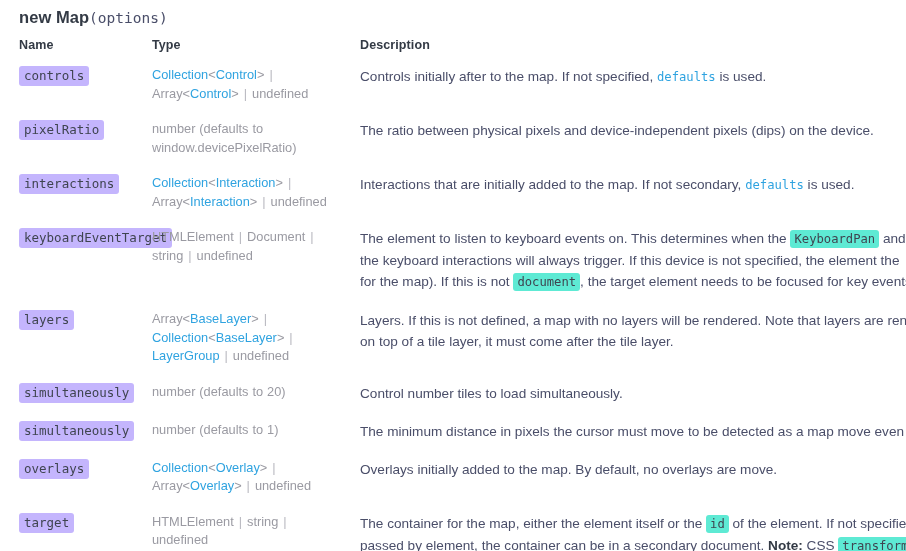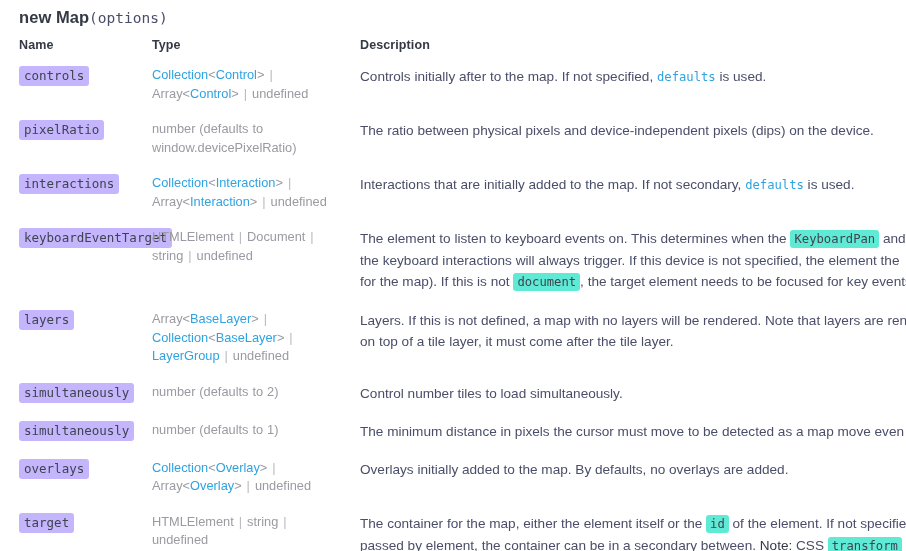--- a/index.html
+++ b/index.html
@@ -127,21 +127,21 @@
     padding: 2px 4px;
     border-radius: 3px;
   }
   .desc-txt .code-blue {
     font-family: "DejaVu Sans Mono", monospace;
     font-size: 12.2px;
     color: #2fa3e0;
     background: transparent;
     margin-top: 8px;
   }
-  .desc-txt b { font-weight: 400; color: #333a45; }
+  .desc-txt b { font-weight: 700; color: #333a45; }
 
   
   .watermark {
     position: absolute;
     left: 0;
     right: 0;
     bottom: 4px;
     text-align: center;
     font-size: 17px;
     color: #c9c9c9;
@@ -231,21 +231,21 @@
           <td class="cell-desc">
             <div class="desc-txt">
               <span class="wrapline"><span>Layers. If this is not defined, a map with no layers will be rendered. Note that layers are ren</span></span>
               <span class="wrapline"><span>on top of a tile layer, it must come after the tile layer.</span></span>
             </div>
           </td>
         </tr>
         <tr>
           <td class="cell-name"><span class="chip">simultaneously</span></td>
           <td class="cell-type">
-            <div class="type-txt"><span class="ang">number (defaults to 2)</span></div>
+            <div class="type-txt"><span class="ang">number (defaults to 20)</span></div>
           </td>
           <td class="cell-desc">
             <div class="desc-txt">
               <span class="wrapline"><span>Control number tiles to load simultaneously.</span></span>
             </div>
           </td>
         </tr>
         <tr>
           <td class="cell-name"><span class="chip">simultaneously</span></td>
           <td class="cell-type">
@@ -257,33 +257,33 @@
             </div>
           </td>
         </tr>
         <tr>
           <td class="cell-name"><span class="chip">overlays</span></td>
           <td class="cell-type">
             <div class="type-txt"><span class="lnk">Collection</span><span class="ang">&lt;</span><span class="lnk">Overlay</span><span class="ang">&gt;</span><span class="sep"> | </span><span class="ang">Array&lt;</span><span class="lnk">Overlay</span><span class="ang">&gt;</span><span class="sep"> | </span><span class="ang">undefined</span></div>
           </td>
           <td class="cell-desc">
             <div class="desc-txt">
-              <span class="wrapline"><span>Overlays initially added to the map. By defaults, no overlays are added.</span></span>
+              <span class="wrapline"><span>Overlays initially added to the map. By default, no overlays are move.</span></span>
             </div>
           </td>
         </tr>
         <tr>
           <td class="cell-name"><span class="chip">target</span></td>
           <td class="cell-type">
             <div class="type-txt"><span class="ang">HTMLElement</span><span class="sep"> | </span><span class="ang">string</span><span class="sep"> | </span><span class="ang">undefined</span></div>
           </td>
           <td class="cell-desc">
             <div class="desc-txt">
               <span class="wrapline"><span>The container for the map, either the element itself or the </span><span class="code">id</span><span> of the element. If not specifie</span></span>
-              <span class="wrapline"><span>passed by element, the container can be in a secondary between. </span><b>Note:</b><span> CSS </span><span class="code">transform</span></span>
+              <span class="wrapline"><span>passed by element, the container can be in a secondary document. </span><b>Note:</b><span> CSS </span><span class="code">transform</span></span>
             </div>
           </td>
         </tr>
       </tbody>
   </table>
 
 
 </div>
 
 </body></html>

